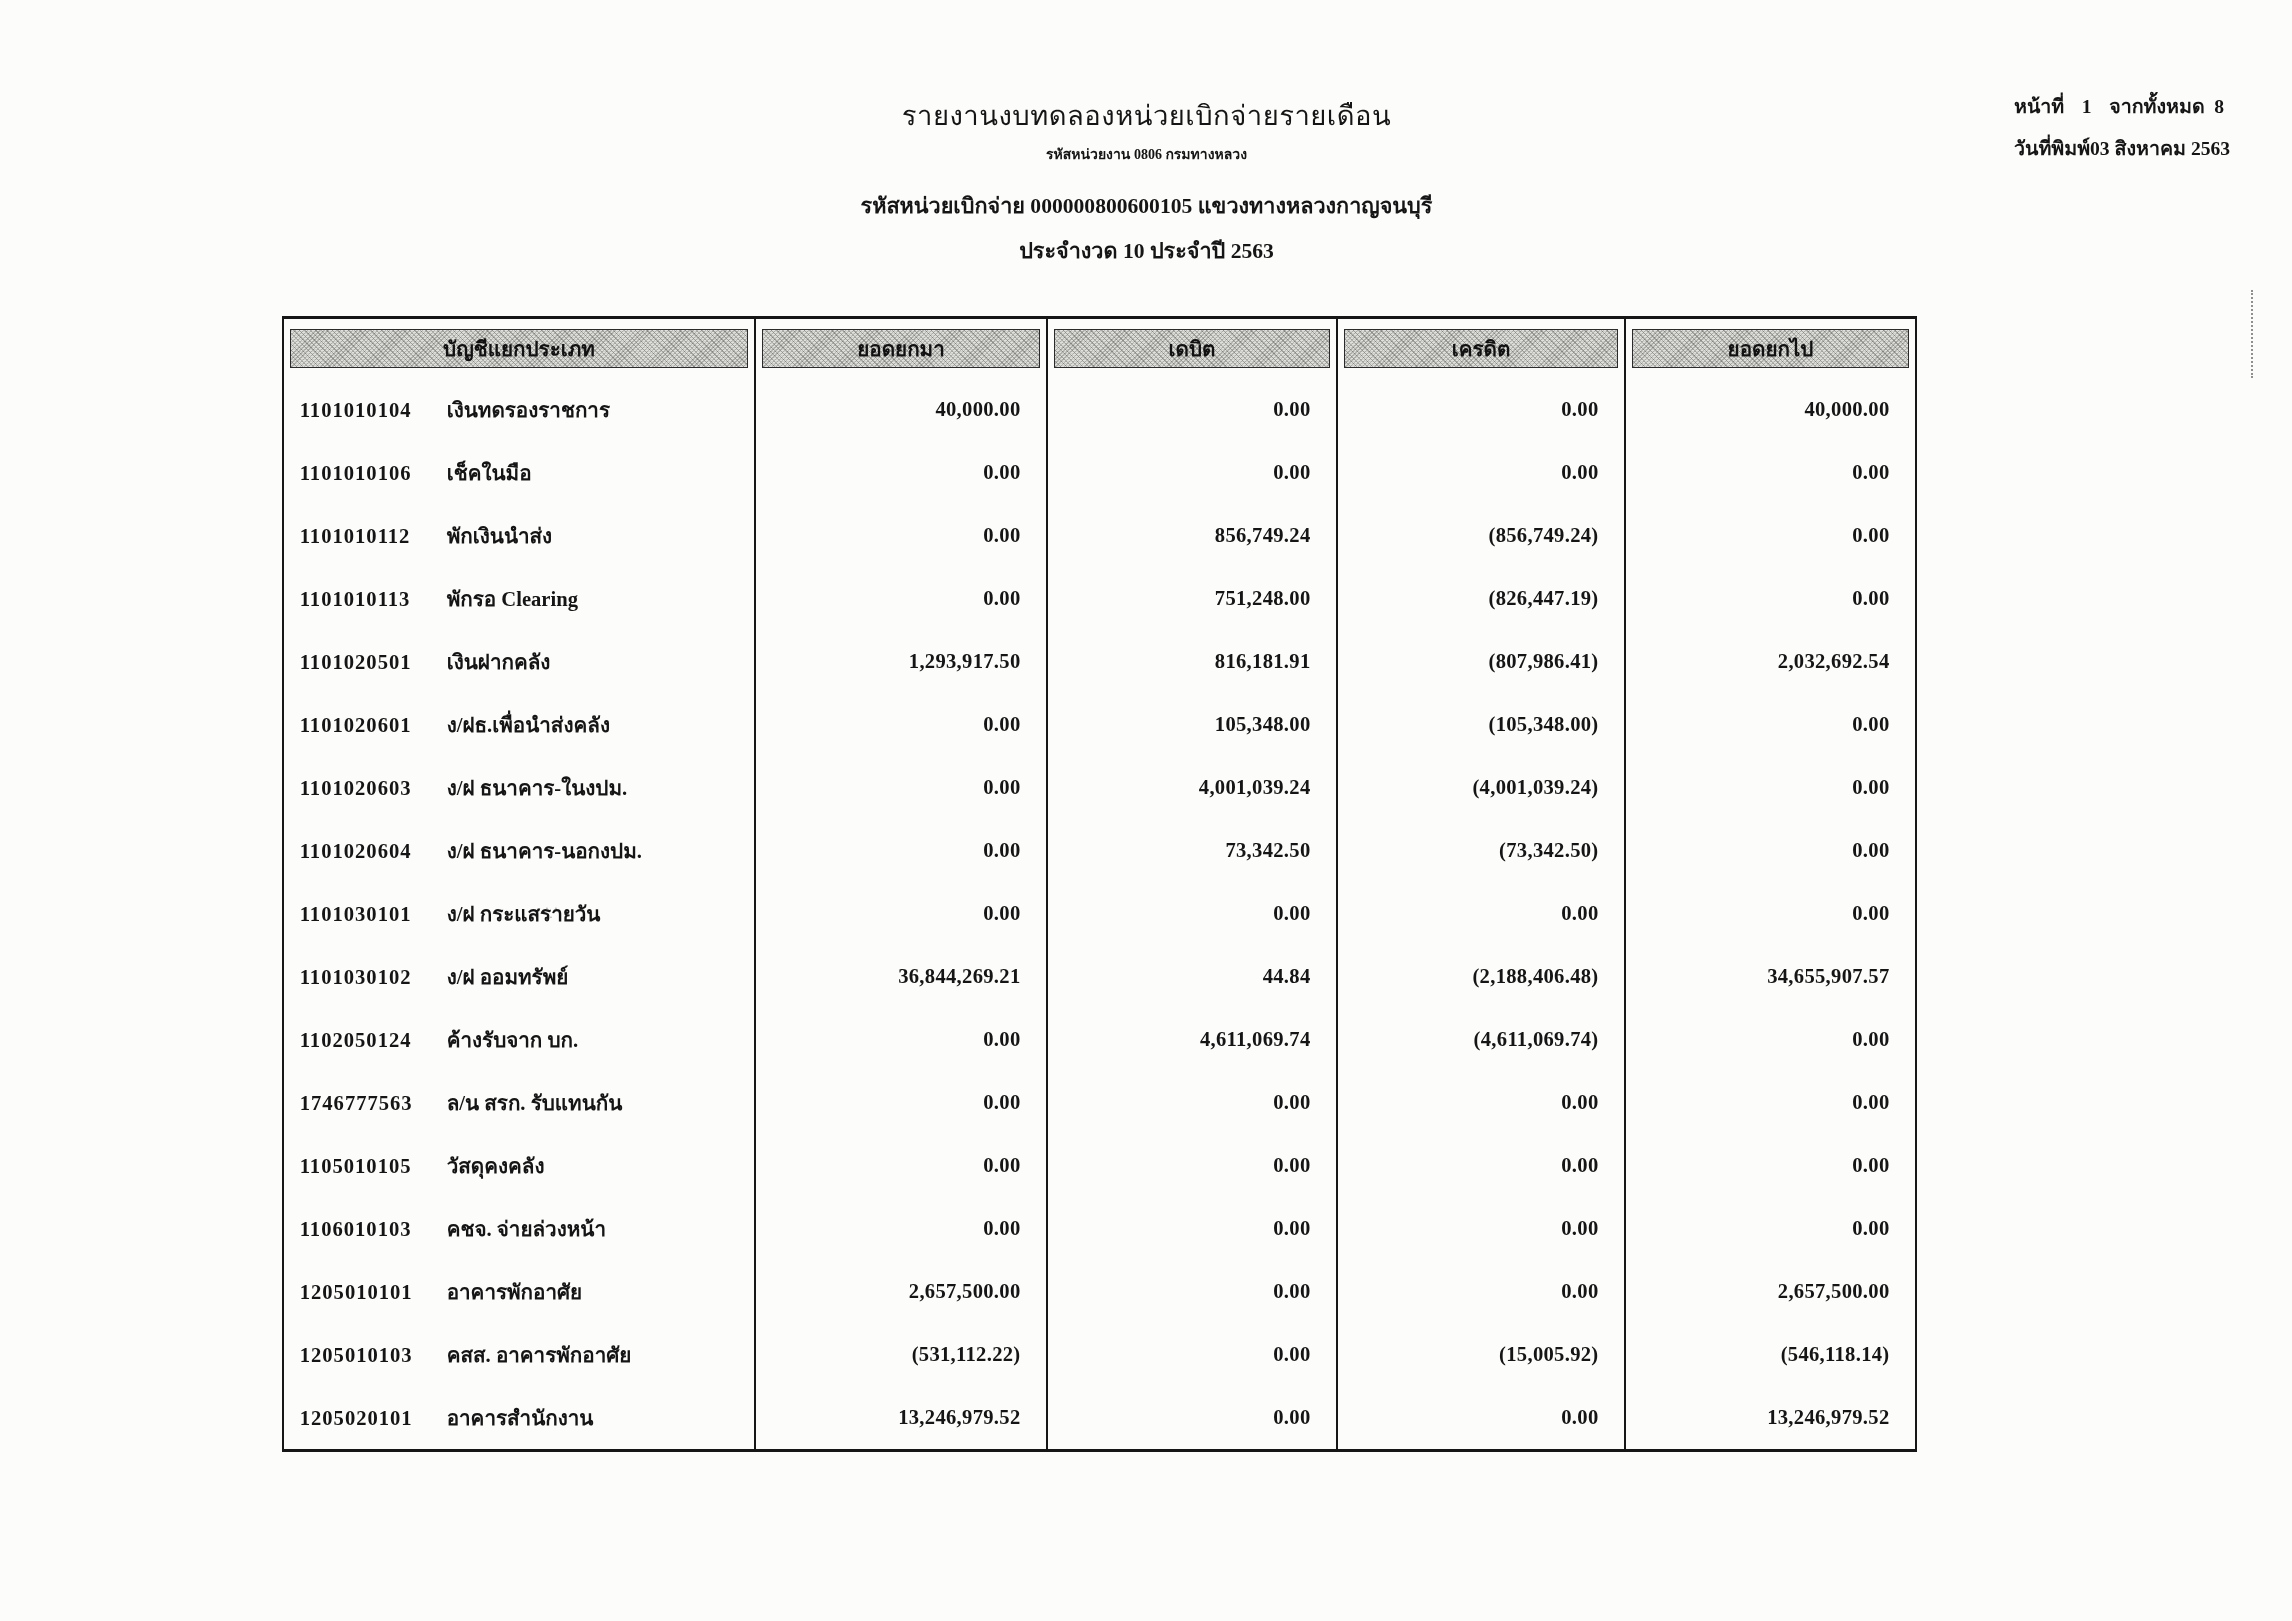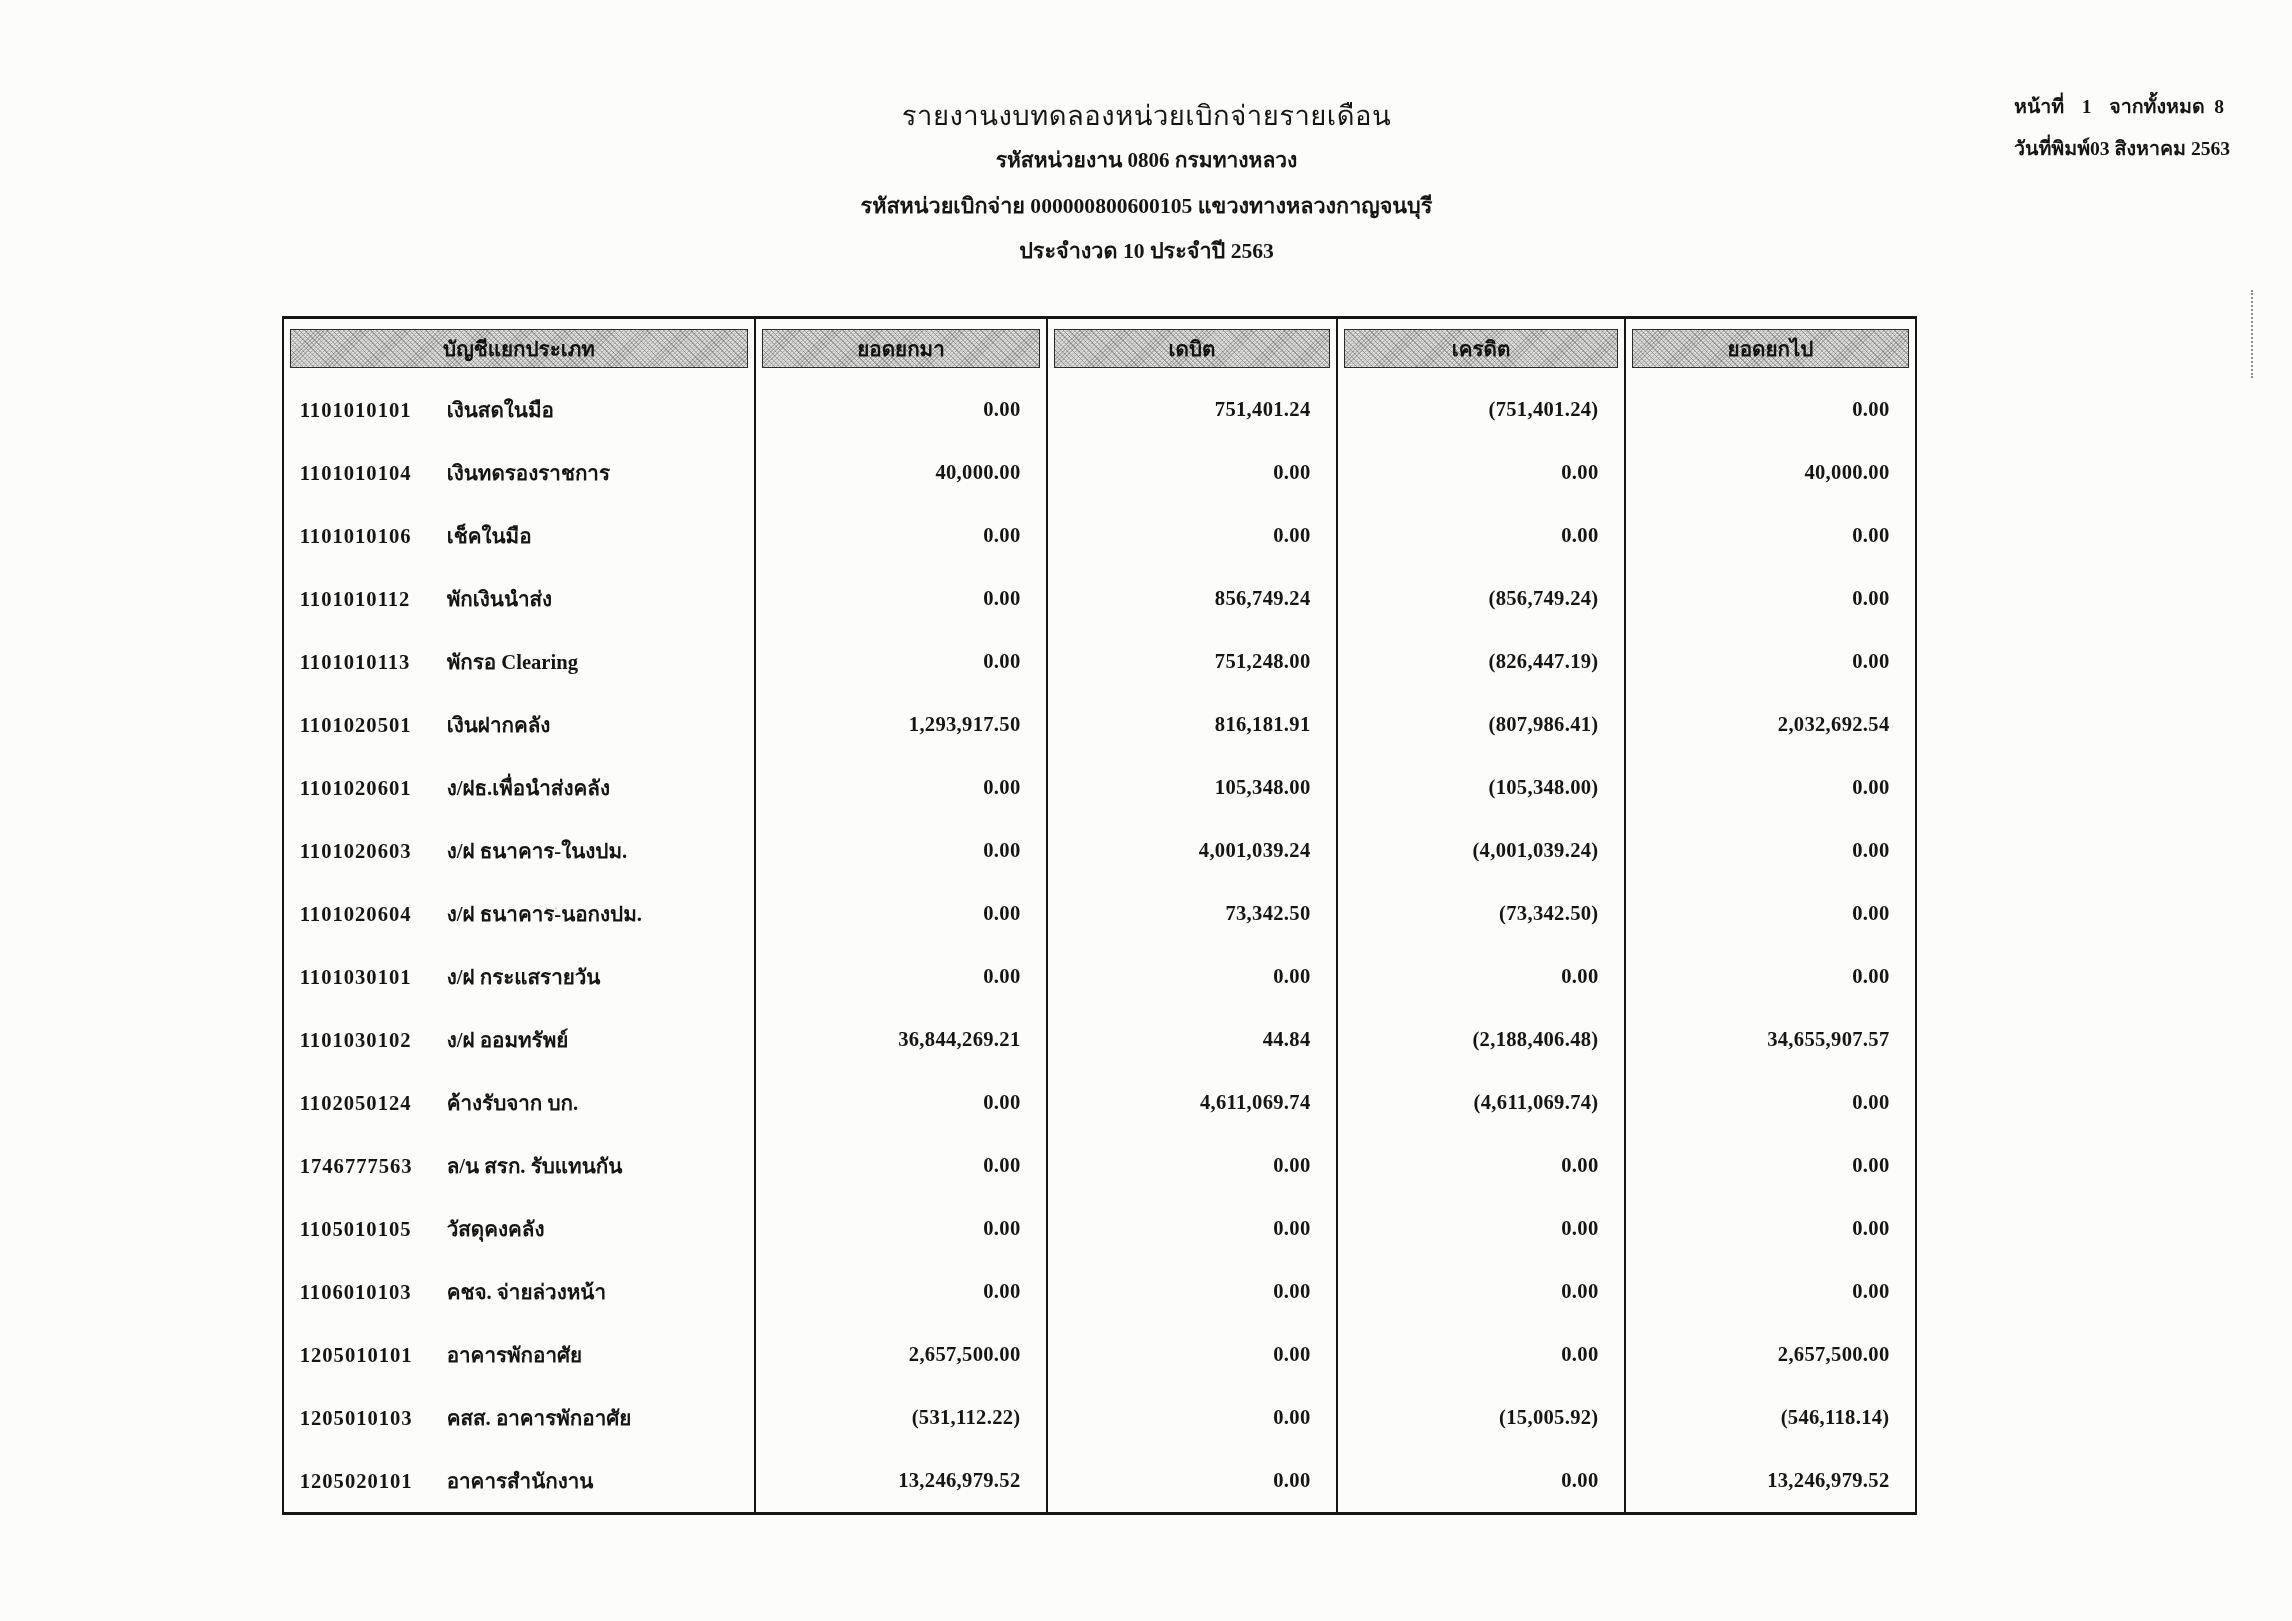--- a/index.html
+++ b/index.html
@@ -8,21 +8,21 @@
     background:#fcfcfa;
     font-family:"Liberation Serif","DejaVu Serif",serif;
     color:#151515;
     overflow:hidden;
   }
   
   .page-heading{
     position:absolute;left:0;top:0;width:2293px;text-align:center;
   }
   .ph-title{position:absolute;top:94px;left:0;width:100%;font-size:27.4px;font-weight:normal;letter-spacing:0.5px;}
-  .ph-line2{position:absolute;top:143px;left:0;width:100%;font-size:21px;font-weight:bold;}
+  .ph-line2{position:absolute;top:143px;left:0;width:100%;font-size:14px;font-weight:bold;}
   .ph-line3{position:absolute;top:188px;left:0;width:100%;font-size:21.6px;font-weight:bold;}
   .ph-line4{position:absolute;top:233px;left:0;width:100%;font-size:21.6px;font-weight:bold;}
   
   .page-info{
     position:absolute;left:1978px;top:90px;width:210px;
     font-size:19.6px;font-weight:bold;margin-left:36px;
   }
   .pi-row{display:flex;align-items:baseline;margin-bottom:9.8px;}
   .pi-row .lbl{white-space:nowrap;}
   .pi-gap{width:17.6px;flex:0 0 auto;}
@@ -105,32 +105,20 @@
         </th>
       <th>
           <div class="hdr-box">ยอดยกไป</div>
         </th>
     </tr>
   </thead>
   <tbody>
       <tr>
         <td class="cell-acct">
           <div class="acct-wrap">
-            <span class="acct-code">1101010101</span>
-            <span class="acct-name">เงินสดในมือ</span>
-          </div>
-        </td>
-        <td class="cell-num">0.00</td>
-        <td class="cell-num">751,401.24</td>
-        <td class="cell-num">(751,401.24)</td>
-        <td class="cell-num">0.00</td>
-      </tr>
-      <tr>
-        <td class="cell-acct">
-          <div class="acct-wrap">
             <span class="acct-code">1101010104</span>
             <span class="acct-name">เงินทดรองราชการ</span>
           </div>
         </td>
         <td class="cell-num">40,000.00</td>
         <td class="cell-num">0.00</td>
         <td class="cell-num">0.00</td>
         <td class="cell-num">40,000.00</td>
       </tr>
       <tr>

